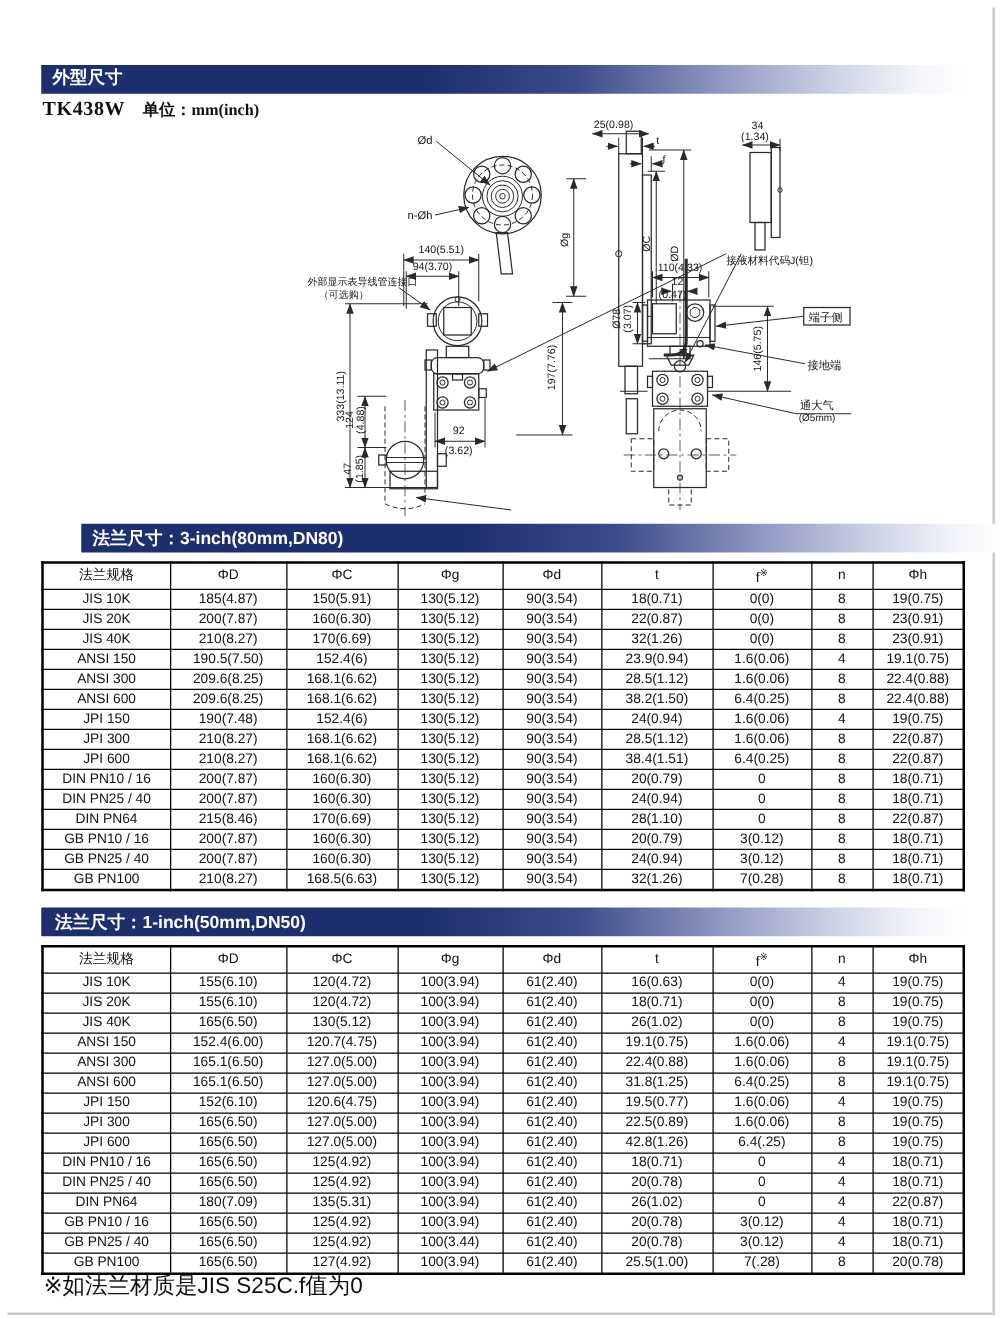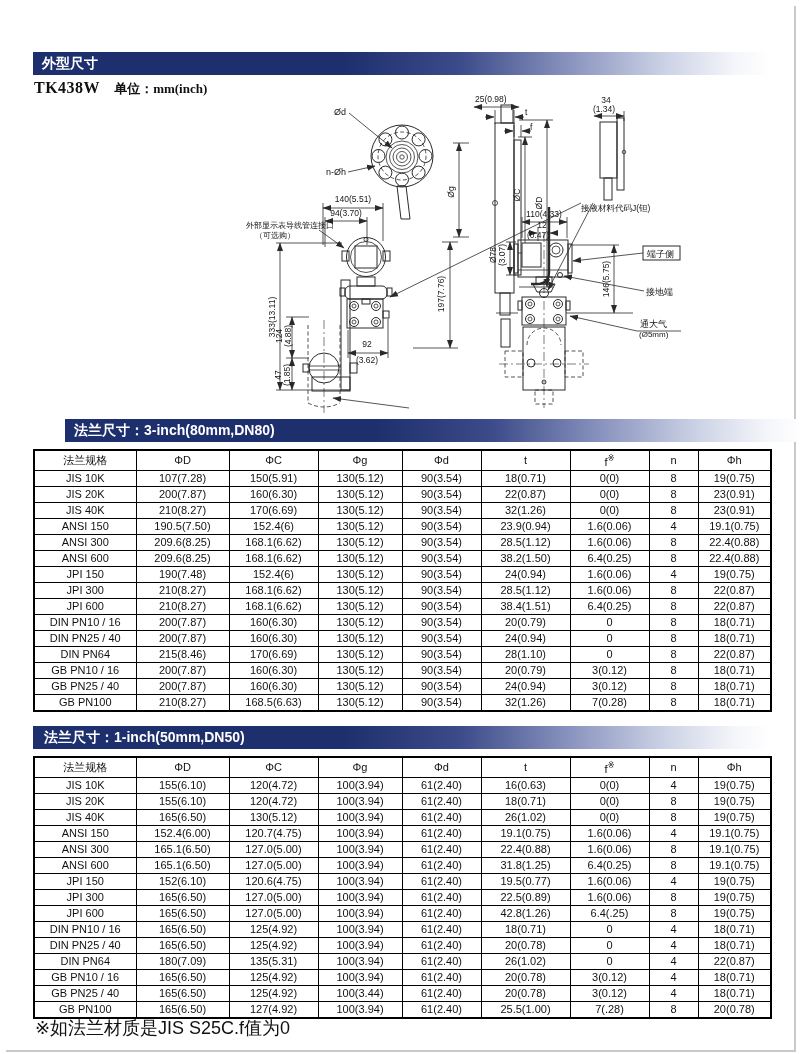--- a/index.html
+++ b/index.html
@@ -3,21 +3,21 @@
 <meta charset="utf-8">
 <style>
   html,body{margin:0;padding:0;}
   body{width:800px;height:1054px;position:relative;background:#fff;
        font-family:"Liberation Sans","DejaVu Sans",sans-serif;color:#111;overflow:hidden;}
   .page-edge-r{position:absolute;top:6px;right:4px;width:2px;height:1044px;background:#c9c9c9;}
   .page-edge-b{position:absolute;left:6px;bottom:2px;width:790px;height:2px;background:#c9c9c9;}
   .bar{position:absolute;left:33px;width:737px;height:23px;box-sizing:border-box;
        padding-left:9px;line-height:23px;font-size:14px;font-weight:bold;color:#fff;
        background:linear-gradient(90deg,#1e2f6e 0%,#1e2f6e 42%,#3c4b8a 58%,#8f99c2 74%,#cdd3e6 86%,#f4f5fa 95%,#fff 100%);}
-  #bar1{top:52px;}
+  #bar1{top:52px;font-family:Liberation Mono, monospace;}
   #bar2{top:419px;margin-left:32px;}
   #bar3{top:726px;padding-left:11px;}
   .title-line{position:absolute;left:34px;top:79px;display:flex;align-items:baseline;gap:14px;font-family:Liberation Serif, serif;}
   .model{font-size:16px;font-weight:bold;letter-spacing:.5px;}
   .unit{font-size:13px;font-weight:bold;}
   #drawing{position:absolute;left:33px;top:95px;}
   #drawing .ln{stroke:#2a2a2a;stroke-width:.8;fill:none;}
   #drawing .thick{stroke:#2a2a2a;stroke-width:2.4;fill:none;}
   #drawing .dim{stroke:#2a2a2a;stroke-width:.8;fill:none;marker-start:url(#ma);marker-end:url(#ma);}
   #drawing .lda{stroke:#2a2a2a;stroke-width:.8;fill:none;marker-end:url(#ma);}
@@ -292,21 +292,21 @@
         <th><span>Φd</span></th>
         <th><span>t</span></th>
         <th><span>f</span><sup>※</sup></th>
         <th><span>n</span></th>
         <th><span>Φh</span></th>
       </tr>
     </thead>
   <tbody>
       <tr>
         <td>JIS 10K</td>
-        <td>107(7.28)</td>
+        <td>185(4.87)</td>
         <td>150(5.91)</td>
         <td>130(5.12)</td>
         <td>90(3.54)</td>
         <td>18(0.71)</td>
         <td>0(0)</td>
         <td>8</td>
         <td>19(0.75)</td>
       </tr>
       <tr>
         <td>JIS 20K</td>

